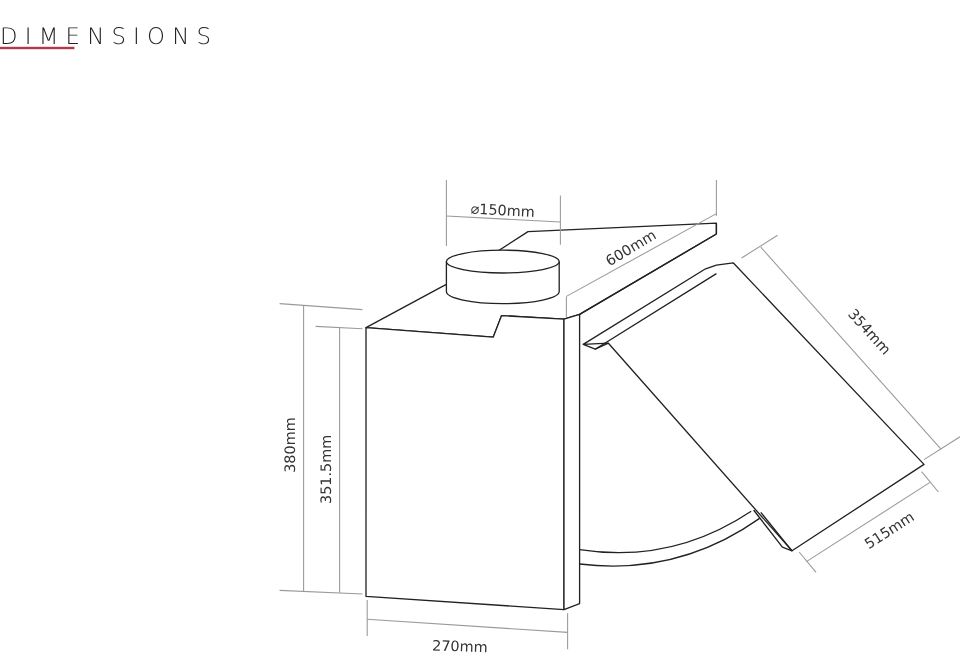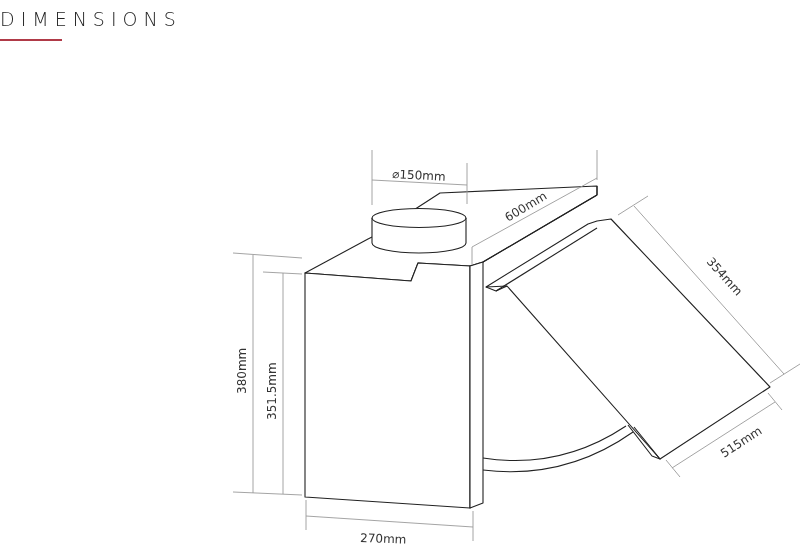--- a/index.html
+++ b/index.html
@@ -1,18 +1,18 @@
 <!DOCTYPE html>
 <html><head>
   <meta charset="utf-8">
   <style>
     html, body { margin: 0; padding: 0; background: #ffffff; }
     body { width: 800px; height: 548px; position: relative; overflow: hidden; font-family: "DejaVu Sans", sans-serif; }
     .title {
-      position: absolute; left: 0; top: 8px;
+      position: absolute; left: 0; top: 20px;
       font-family: "DejaVu Sans", sans-serif; font-weight: 300;
       font-size: 19px; letter-spacing: 6px; color: #222;
       margin: 0;
     }
     .title-rule { position: absolute; left: 0; top: 39px; width: 62px; height: 2px; background: #b03a48; }
     svg.diagram { position: absolute; left: 0; top: 0; }
     .dim-label { font-family: "DejaVu Sans", sans-serif; font-size: 12px; fill: #333; }
   </style>
 </head>
 <body>

